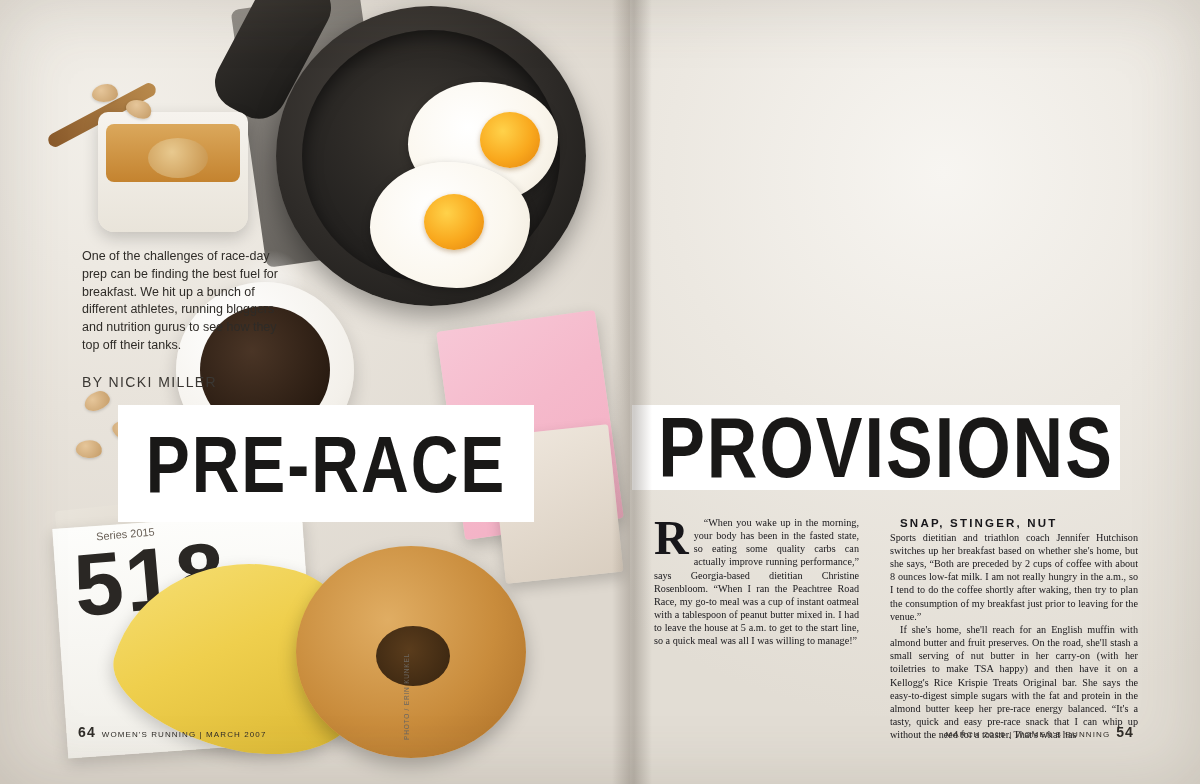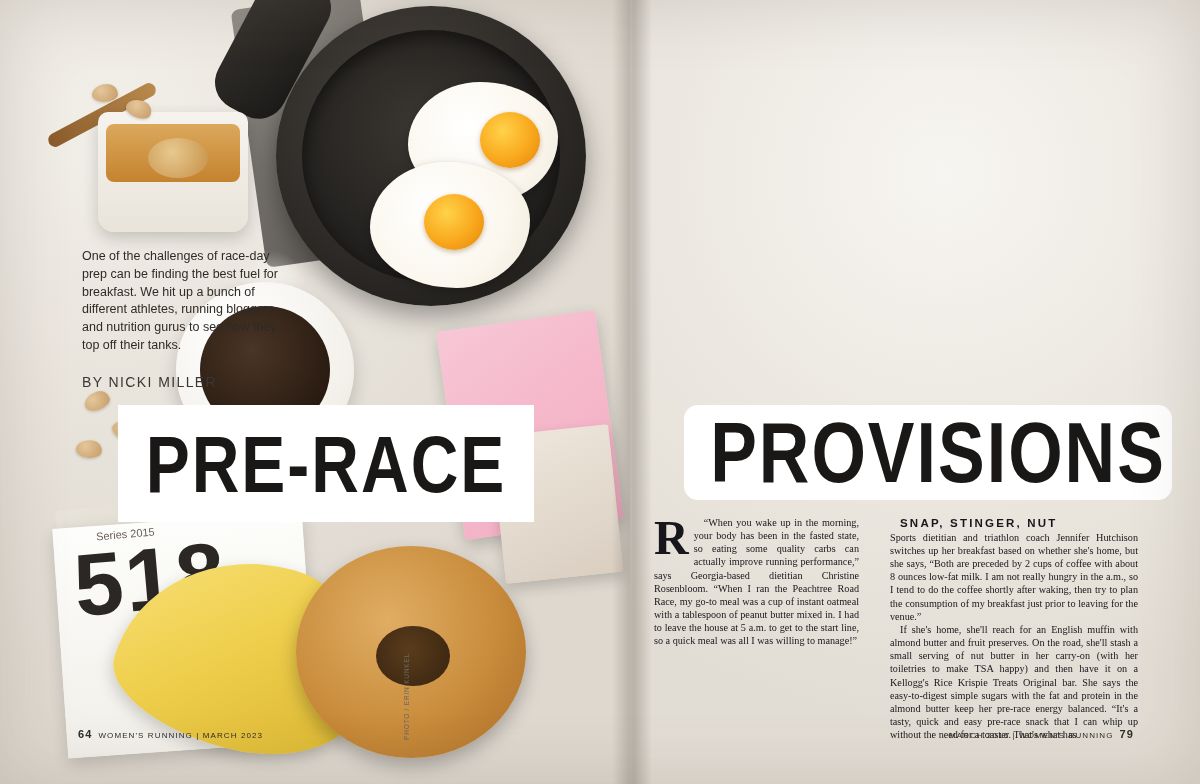--- a/index.html
+++ b/index.html
@@ -283,24 +283,23 @@
     display: flex;
     align-items: center;
     overflow: hidden;
   }
   .band-left {
     left: 118px; top: 405px;
     width: 416px; height: 117px;
     justify-content: center;
   }
   .band-right {
-    left: 684px; top: 405px;
-    width: 488px; height: 95px;
+    left: 632px; top: 405px;
+    width: 488px; height: 85px;
     justify-content: center;
-    border-radius: 14px;
   }
   .headline-word {
     font-family: "Liberation Sans", sans-serif;
     font-weight: bold;
     color: #191817;
     letter-spacing: 2px;
     white-space: nowrap;
   }
   .band-left .headline-word {
     font-size: 66px;
@@ -355,21 +354,21 @@
     font-size: 8px;
     letter-spacing: 1.1px;
     color: #2f2c28;
     z-index: 32;
     display: flex;
     align-items: baseline;
     gap: 6px;
   }
   .folio-left { left: 78px; }
   .folio-right { right: 66px; }
-  .folio .num { font-weight: bold; font-size: 11px; }
+  .folio .num { font-weight: bold; font-size: 14px; }
 
   .credit {
     position: absolute;
     left: 410px; bottom: 44px;
     font-family: "Liberation Sans", sans-serif;
     font-size: 6.5px;
     letter-spacing: 0.8px;
     color: #6b6660;
     transform: rotate(-90deg);
     transform-origin: left bottom;
@@ -457,22 +456,22 @@
   </div>
 
   <div class="col col-2">
     <p class="subhead">SNAP, STINGER, NUT</p>
     <p class="first">Sports dietitian and triathlon coach Jennifer Hutchison switches up her breakfast based on whether she's home, but she says, “Both are preceded by 2 cups of coffee with about 8 ounces low-fat milk. I am not really hungry in the a.m., so I tend to do the coffee shortly after waking, then try to plan the consumption of my breakfast just prior to leaving for the venue.”</p>
     <p>If she's home, she'll reach for an English muffin with almond butter and fruit preserves. On the road, she'll stash a small serving of nut butter in her carry-on (with her toiletries to make TSA happy) and then have it on a Kellogg's Rice Krispie Treats Original bar. She says the easy-to-digest simple sugars with the fat and protein in the almond butter keep her pre-race energy balanced. “It's a tasty, quick and easy pre-race snack that I can whip up without the need for a toaster. That's what has</p>
   </div>
 
   <div class="folio folio-left">
     <span class="num">64</span>
-    <span>WOMEN'S RUNNING | MARCH 2023</span>
+    <span>WOMEN'S RUNNING | MARCH 2007</span>
   </div>
   <div class="folio folio-right">
     <span>MARCH 2016 | WOMEN'S RUNNING</span>
-    <span class="num">79</span>
+    <span class="num">54</span>
   </div>
 
   <div class="credit">PHOTO / ERIN KUNKEL</div>
 
 </div>
 
 </body></html>

